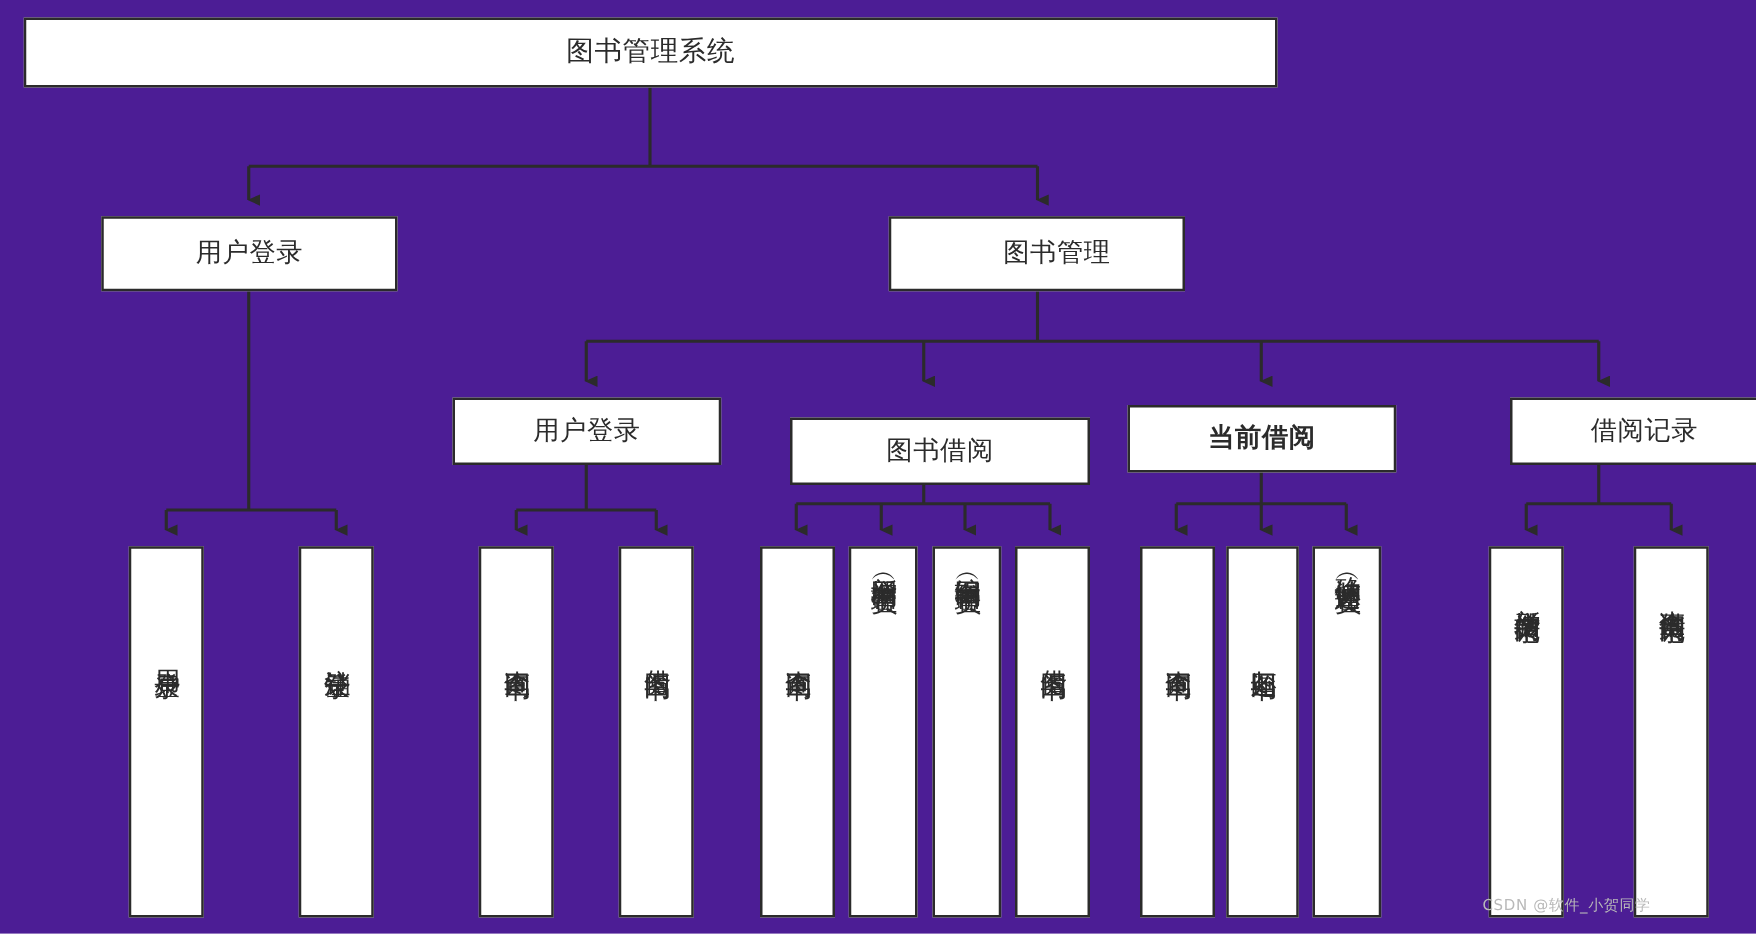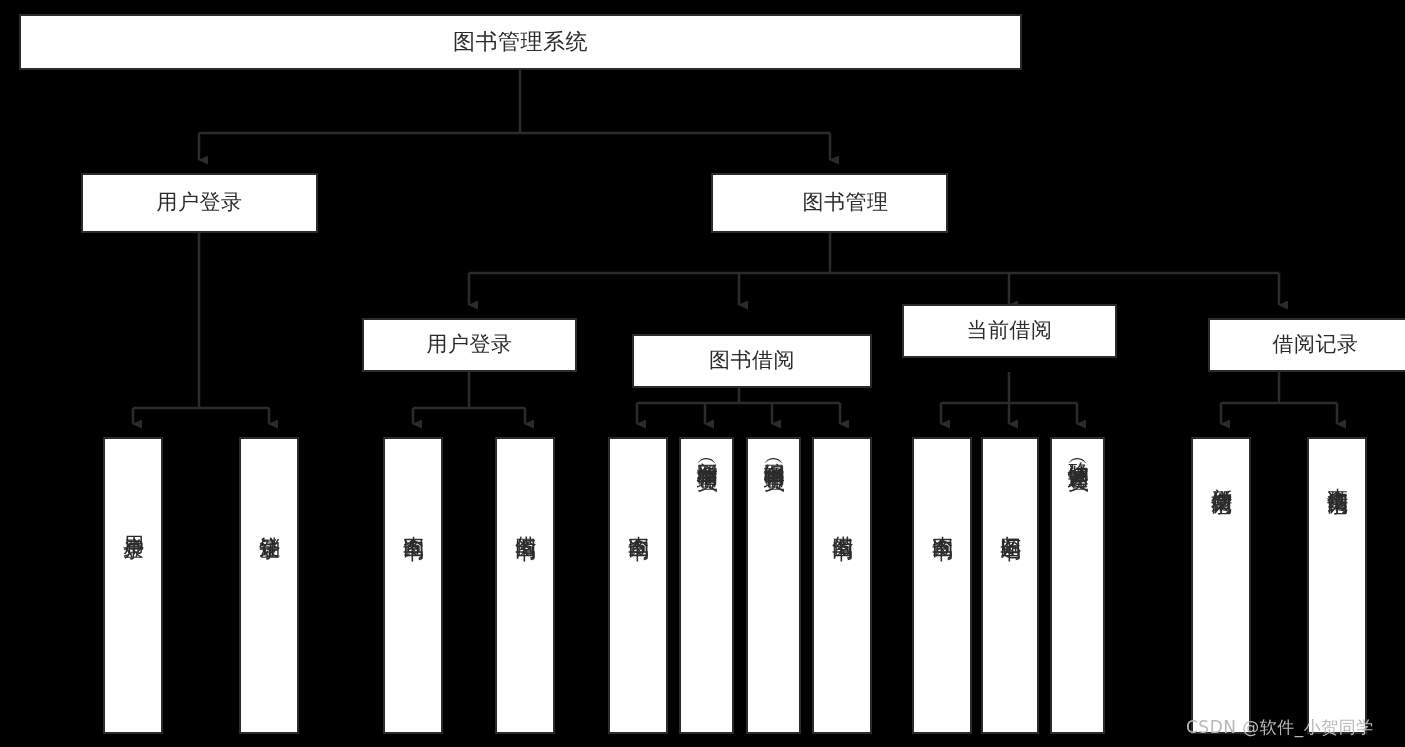--- a/index.html
+++ b/index.html
@@ -8,21 +8,21 @@
     padding: 0;
     background: #ffffff;
   }
   body {
     font-family: "DejaVu Sans", "Liberation Sans", sans-serif;
   }
   #diagram-root {
     position: relative;
     width: 1405px;
     height: 747px;
-    background: #000000;
+    background: #4c1d95;
     overflow: hidden;
   }
   #edge-layer {
     position: absolute;
     left: 0;
     top: 0;
     width: 1405px;
     height: 747px;
     pointer-events: none;
   }
@@ -58,21 +58,21 @@
     white-space: nowrap;
     color: #2b2b2b;
   }
   .node.vert.mid .vert-label {
     margin-top: 0;
   }
   .watermark {
     position: absolute;
     left: 1186px;
     top: 716px;
-    font-size: 17px;
+    font-size: 12px;
     color: #b9b9b9;
     white-space: nowrap;
     letter-spacing: 0.5px;
   }
 </style>
 </head>
 <body>
 
 <div id="diagram-root">
 
@@ -139,21 +139,21 @@
   <div class="node horiz" style="left:711px; top:173px; width:237px; height:60px;padding-left:32px;">
     <span>图书管理</span>
   </div>
 
   <div class="node horiz" style="left:362px; top:318px; width:215px; height:54px;">
     <span>用户登录</span>
   </div>
   <div class="node horiz" style="left:632px; top:318px; width:240px; height:54px;margin-top:16px;">
     <span>图书借阅</span>
   </div>
-  <div class="node horiz" style="left:902px; top:304px; width:215px; height:54px;">
+  <div class="node horiz" style="left:902px; top:324px; width:215px; height:54px;font-weight:bold;">
     <span>当前借阅</span>
   </div>
   <div class="node horiz" style="left:1208px; top:318px; width:215px; height:54px;">
     <span>借阅记录</span>
   </div>
 
   <div class="node vert mid" style="left:103px; top:437px; width:60px; height:297px; padding-top:80px;">
     <span class="vert-label">用户登录</span>
   </div>
   <div class="node vert mid" style="left:239px; top:437px; width:60px; height:297px; padding-top:80px;">

